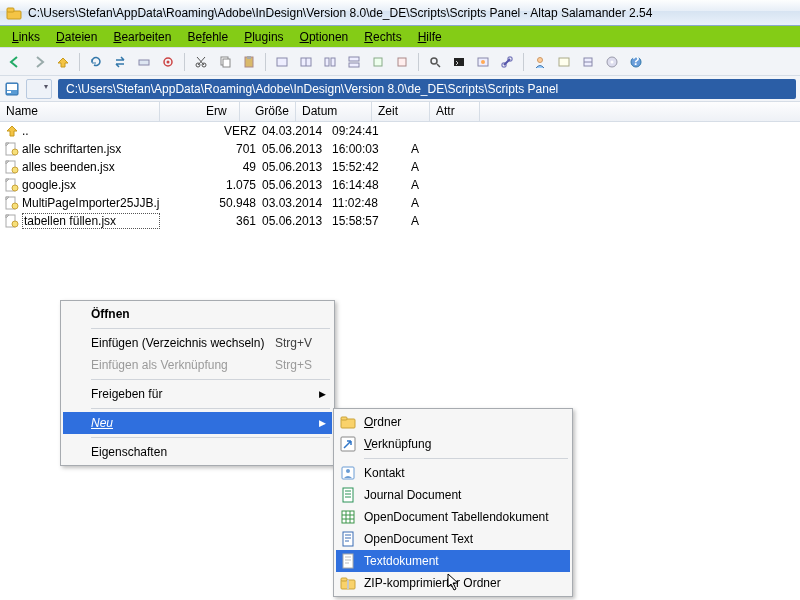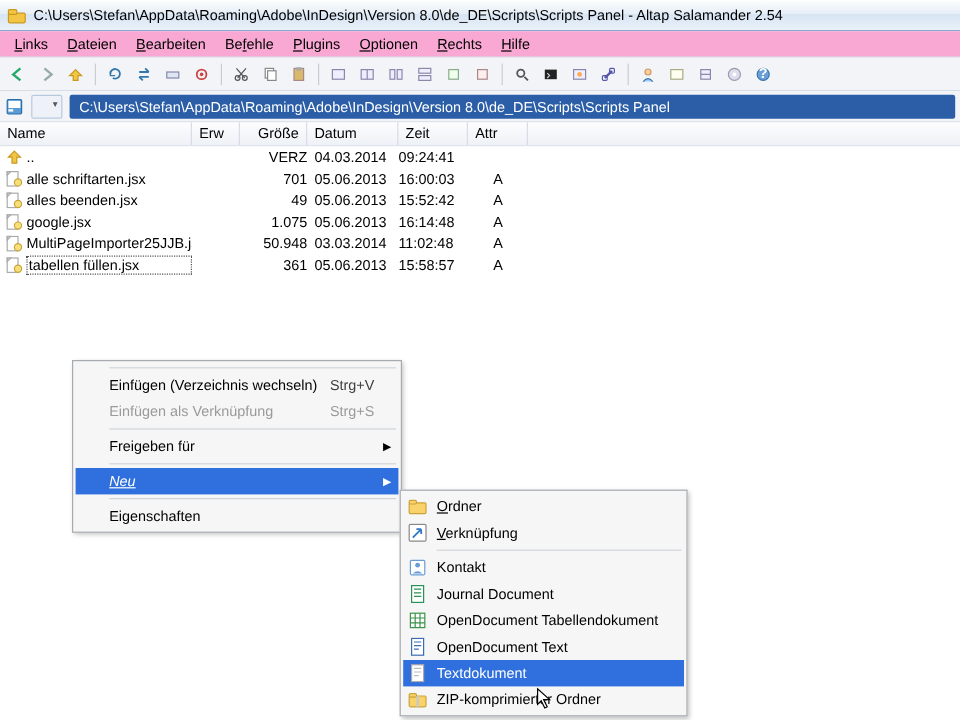--- a/index.html
+++ b/index.html
@@ -2,36 +2,36 @@
 <html><head>
 <meta charset="utf-8">
 <style>
 * { box-sizing: border-box; margin: 0; padding: 0; font-family: "Segoe UI", Tahoma, sans-serif; font-size: 12px; }
 body { background: #fff; width: 800px; height: 600px; overflow: hidden; position: relative; }
 
 .titlebar { height: 26px; background: linear-gradient(#fdfefe,#e6eef7 45%,#d7e4f2 46%,#e9f1fa); display: flex; align-items: center; padding: 0 6px; border-bottom: 1px solid #8aa9cc; }
 .titlebar .icon { width: 16px; height: 16px; margin-right: 6px; }
 .titlebar .title { color: #000; }
 
-.menubar { height: 22px; background: #f9a8d4; display: flex; align-items: center; padding: 0 4px; border-bottom: 1px solid #d6dde6; }
+.menubar { height: 22px; background: #84cc16; display: flex; align-items: center; padding: 0 4px; border-bottom: 1px solid #d6dde6; }
 .menubar span { padding: 2px 8px; cursor: default; }
 .menubar span u { text-decoration: underline; }
 
 .toolbar { height: 28px; background: #f2f4f8; border-bottom: 1px solid #d6dde6; display: flex; align-items: center; padding: 0 4px; gap: 2px; }
 .toolbar .tbtn { width: 22px; height: 22px; display: flex; align-items: center; justify-content: center; border: 1px solid transparent; border-radius: 2px; }
 .toolbar .sep { width: 1px; height: 18px; background: #c8cdd4; margin: 0 3px; }
 
 .pathbar { height: 26px; background: #f2f4f8; display: flex; align-items: center; padding: 0 4px; border-bottom: 1px solid #d6dde6; gap: 6px; }
 .pathbar .drive { width: 26px; height: 20px; background:#eef2f8; border:1px solid #b8c9df; border-radius:2px; position:relative; }
 .pathbar .drive::after{content:"▾"; position:absolute; right:3px; top:2px; font-size:8px; color:#556;}
 .pathbar .path { flex: 1; background: #2b5ea6; color: #fff; padding: 3px 8px; border-radius: 2px; }
 
 .headers { height: 20px; background: linear-gradient(#fdfdfe,#eef1f6); border-bottom: 1px solid #d6dde6; display: flex; }
 .headers .col { border-right: 1px solid #d6dde6; padding: 2px 6px; color: #000; font-weight: normal; overflow:hidden; white-space:nowrap; }
-.c-name{ width:160px;} .c-erw{width:40px;} .c-gr{width:56px; text-align:right;} .c-dat{width:76px;} .c-zeit{width:58px;} .c-attr{width:50px;}
+.c-name{ width:160px;} .c-erw{width:40px;margin-left:40px;} .c-gr{width:56px; text-align:right;} .c-dat{width:76px;} .c-zeit{width:58px;} .c-attr{width:50px;}
 
 .filelist { background: #fff; height: 130px; }
 .row { display: flex; height: 18px; align-items: center; }
 .row .ic { width: 16px; height: 14px; margin: 0 2px 0 4px; }
 .row span { overflow: hidden; white-space: nowrap; }
 .r-name{ width:138px; } .r-erw{width:40px; text-align:left;} .r-gr{width:56px; text-align:right;} .r-dat{width:76px; text-align:left; padding-left:6px;} .r-zeit{width:58px;} .r-attr{width:50px; text-align:center;}
 .row.sel .r-name { border: 1px dotted #555; padding: 0 1px; }
 
 .ctxmenu { position: absolute; background: #f6f6f6; border: 1px solid #a7abb0; box-shadow: 2px 2px 4px rgba(0,0,0,.25); padding: 2px; }
 .ctxmenu .item { display: flex; align-items: center; height: 22px; padding: 0 20px 0 28px; position: relative; white-space:nowrap; }
@@ -332,20 +332,23 @@
       <span class="r-name">tabellen füllen.jsx</span>
       <span class="r-erw"></span>
       <span class="r-gr">361</span>
       <span class="r-dat">05.06.2013</span>
       <span class="r-zeit">15:58:57</span>
       <span class="r-attr">A</span>
     </div>
   </div>
 
 <div class="ctxmenu" style="left:60px; top:300px; width:275px;">
+  <div class="item bold">
+      <span>Öffnen</span>
+    </div>
   <div class="msep"></div>
   <div class="item">
       <span>Einfügen (Verzeichnis wechseln)</span>
       <span class="shortcut">Strg+V</span>
     </div>
   <div class="item disabled">
       <span>Einfügen als Verknüpfung</span>
       <span class="shortcut">Strg+S</span>
     </div>
   <div class="msep"></div>

